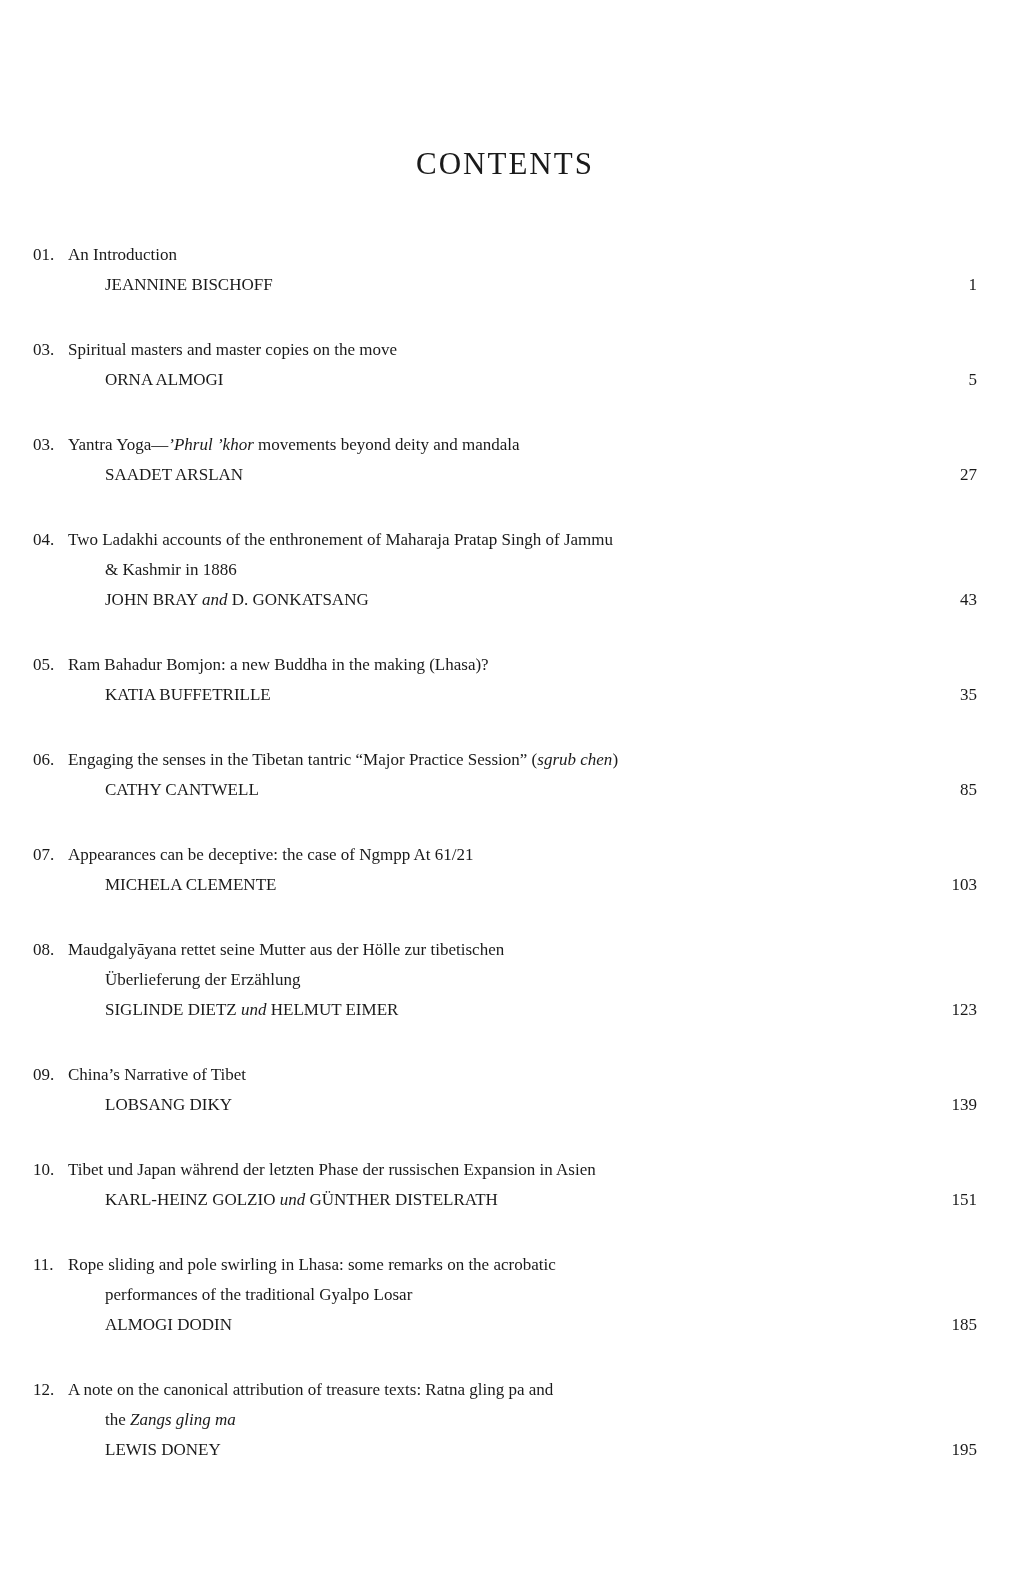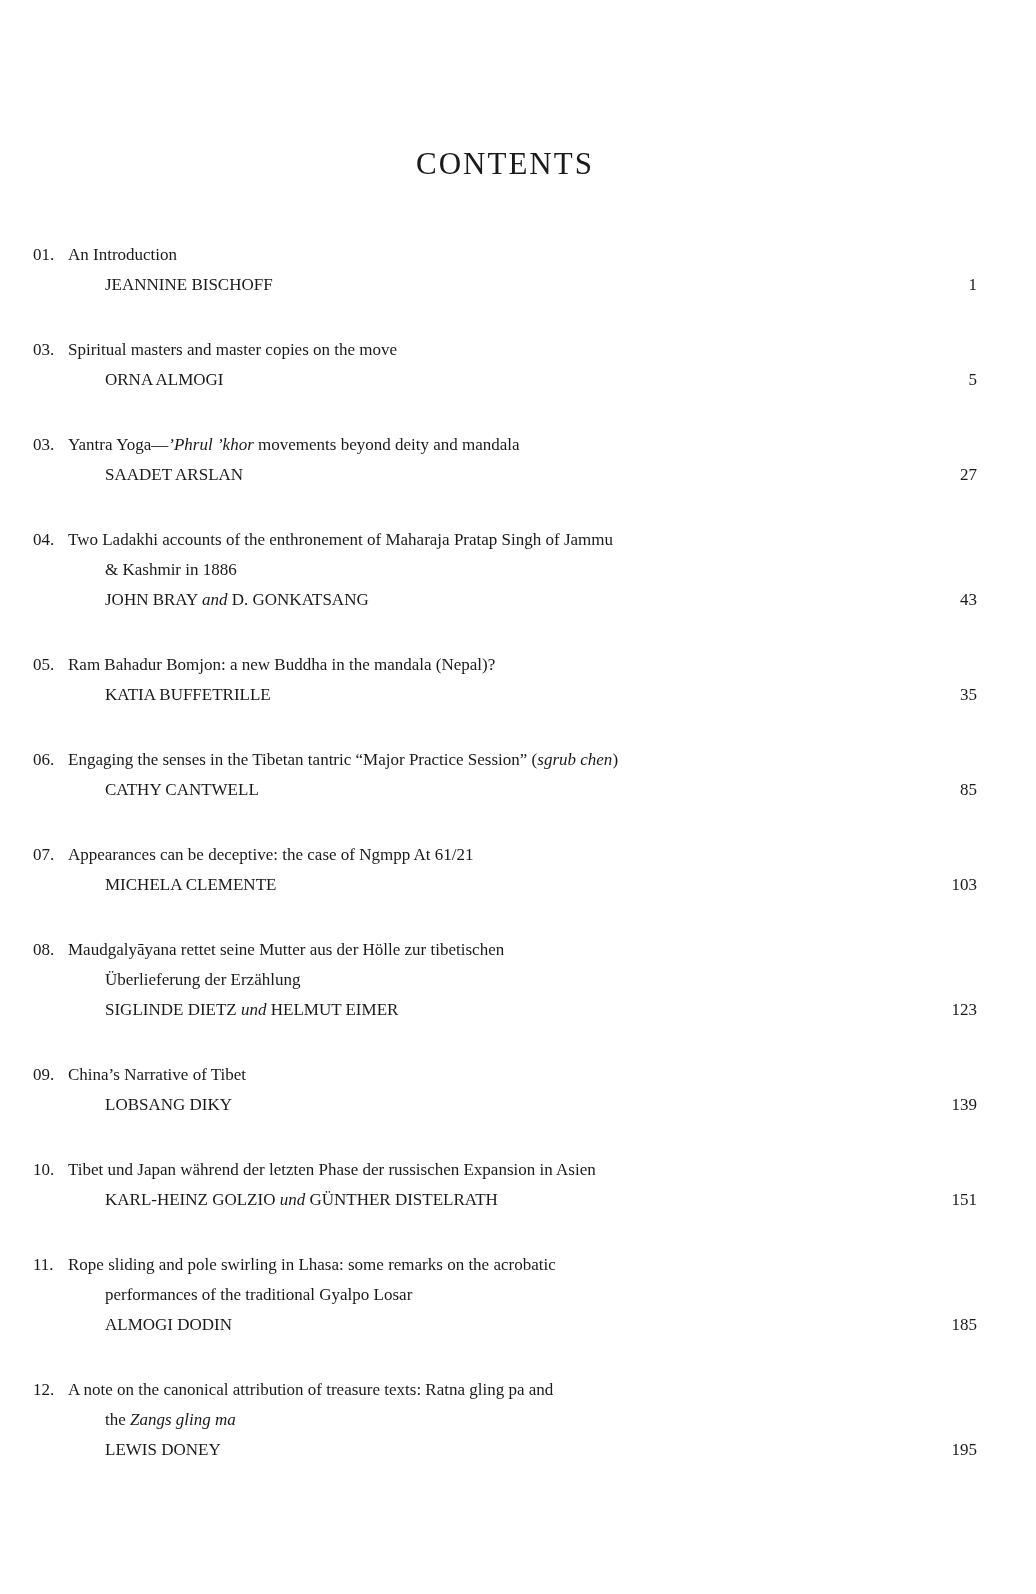--- a/index.html
+++ b/index.html
@@ -101,21 +101,21 @@
           <span class="txt"><span>&amp; Kashmir in 1886</span></span>
         </div>
         <div class="line author">
           <span class="txt"><span>JOHN BRAY </span><i>and</i><span> D. GONKATSANG</span></span>
           <span class="pg">43</span>
         </div>
       </div>
       <div class="entry">
         <div class="line first">
           <span class="num">05.</span>
-          <span class="txt"><span>Ram Bahadur Bomjon: a new Buddha in the mandala (Nepal)?</span></span>
+          <span class="txt"><span>Ram Bahadur Bomjon: a new Buddha in the making (Lhasa)?</span></span>
         </div>
         <div class="line author">
           <span class="txt"><span>KATIA BUFFETRILLE</span></span>
           <span class="pg">35</span>
         </div>
       </div>
       <div class="entry">
         <div class="line first">
           <span class="num">06.</span>
           <span class="txt"><span>Engaging the senses in the Tibetan tantric “Major Practice Session” (</span><i>sgrub chen</i><span>)</span></span>

